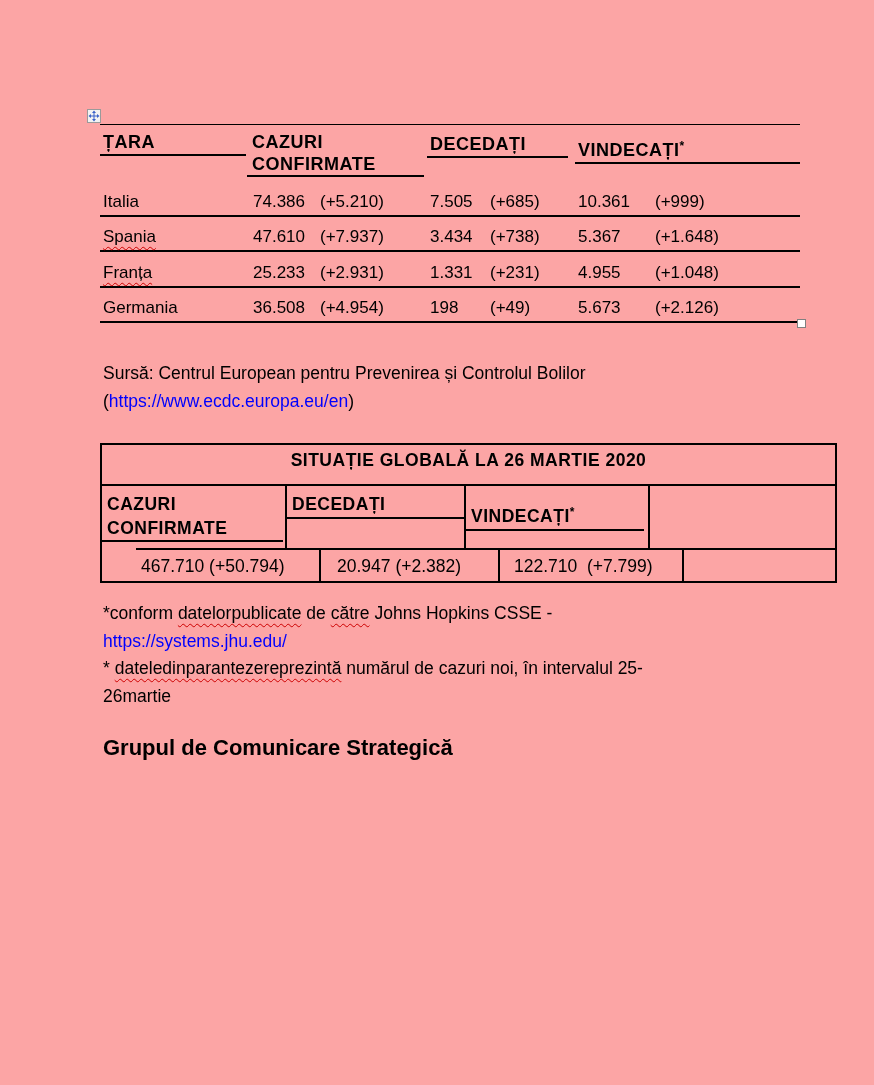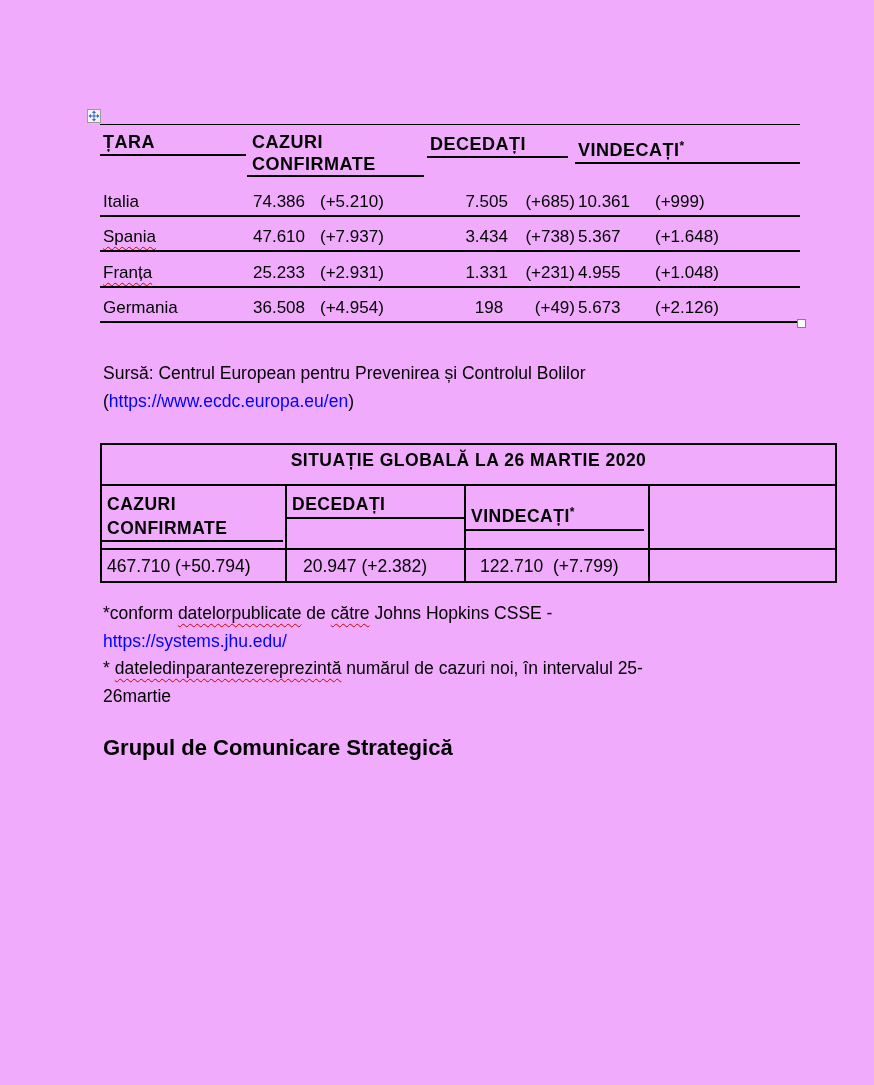--- a/index.html
+++ b/index.html
@@ -1,18 +1,18 @@
 <!DOCTYPE html>
 <html><head>
 <meta charset="utf-8">
 <style>
   * { margin:0; padding:0; box-sizing:border-box; }
   html,body { background:#ffffff; }
   .page {
-    position:relative; width:874px; height:1085px; background:#f0abfc;
+    position:relative; width:874px; height:1085px; background:#fca5a5;
     font-family:"Liberation Sans", sans-serif; color:#000;
     overflow:hidden;
   }
   
   .move-handle {
     position:absolute; left:87px; top:109px; width:14px; height:14px;
     border:1px solid #9a9a9a; background:#f2f2f2;
     display:flex; align-items:center; justify-content:center;
   }
   .resize-handle {
@@ -33,21 +33,21 @@
   .h4 { left:475px; top:13px; width:225px; }
   .h4 .hline { line-height:24px; padding-left:3px; }
   sup.star { font-size:12px; vertical-align:top; position:relative; top:-4px; font-weight:bold; }
   .t1-row {
     display:flex; height:27.5px; border-bottom:2px solid #000;
     font-size:17px; align-items:center;margin-top:8px;
   }
   .t1-row .c1 { width:147px; padding-left:3px; }
   .t1-row .c2 { width:180px; padding-left:6px; display:flex; }
   .t1-row .c2 .val { width:67px; }
-  .t1-row .c3 { width:148px; padding-left:3px; display:flex;justify-content:flex-end; }
+  .t1-row .c3 { width:148px; padding-left:3px; display:flex; }
   .t1-row .c3 .val { width:60px; }
   .t1-row .c4 { width:225px; padding-left:3px; display:flex; }
   .t1-row .c4 .val { width:77px; }
   .sq {
     text-decoration:underline; text-decoration-style:wavy;
     text-decoration-color:#cc0000; text-decoration-thickness:1px;
     text-underline-offset:4px; text-decoration-skip-ink:none;
   }
   
   .source { position:absolute; left:103px; top:360px; font-size:17.5px; line-height:27.5px; }
@@ -61,21 +61,21 @@
   .t2-header { display:flex; height:62px; font-weight:bold; font-size:17.5px; letter-spacing:0.5px; }
   .t2-header .hc { overflow:hidden; }
   .t2-header .hc1 { width:185px; border-right:2px solid #000; }
   .t2-header .hc2 { width:179px; border-right:2px solid #000; }
   .t2-header .hc3 { width:184px; border-right:2px solid #000; }
   .t2-header .hc4 { flex:1; }
   .t2-header .hline { display:block; border-bottom:2px solid #000; }
   .hc1 .hline { margin:6px 2px 0 0; padding-left:5px; line-height:24px; }
   .hc2 .hline { margin-top:6px; padding-left:5px; line-height:25px; }
   .hc3 .hline { margin:17px 4px 0 0; padding-left:5px; line-height:26px; }
-  .t2-data { display:flex; height:33px; line-height:33px; border-top:2px solid #000; font-size:17.5px; }
+  .t2-data { display:flex; height:33px; line-height:33px; border-top:2px solid #000; font-size:17.5px;margin-left:34px; }
   .t2-data .dc { white-space:pre; }
   .t2-data .dc1 { width:185px; border-right:2px solid #000; padding-left:5px; }
   .t2-data .dc2 { width:179px; border-right:2px solid #000; padding-left:16px; }
   .t2-data .dc3 { width:184px; border-right:2px solid #000; padding-left:14px; }
   .t2-data .dc4 { flex:1; }
   
   .footnotes { position:absolute; left:103px; top:600px; font-size:17.5px; line-height:27.5px; }
   .signature { position:absolute; left:103px; top:735px; font-size:22px; font-weight:bold; }
 </style>
 </head>

